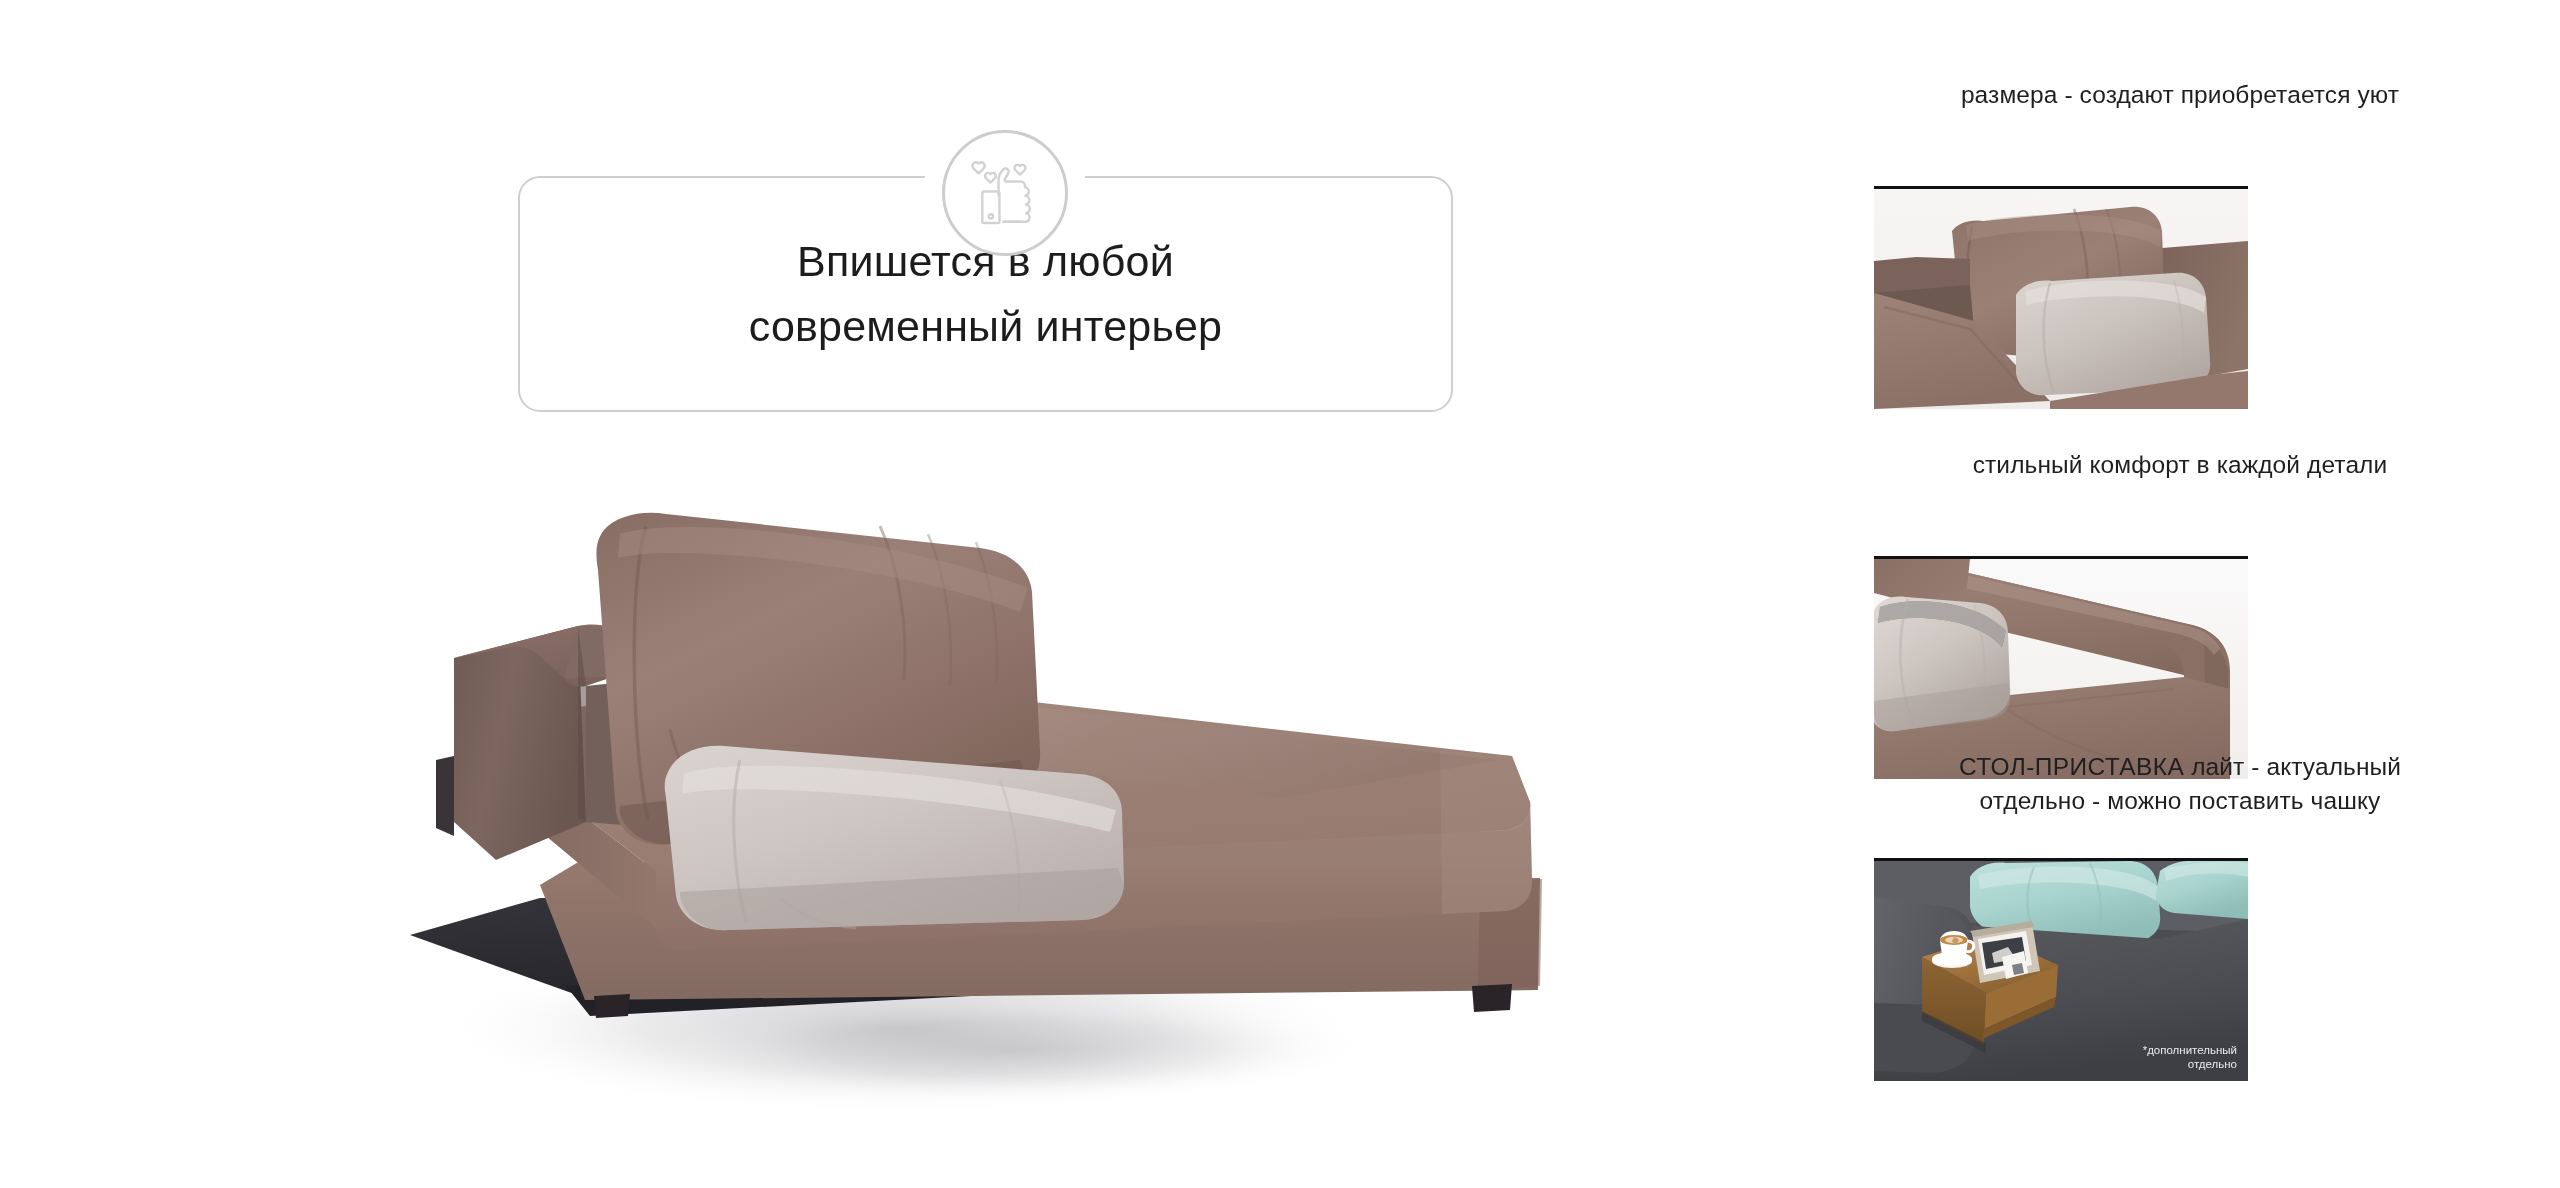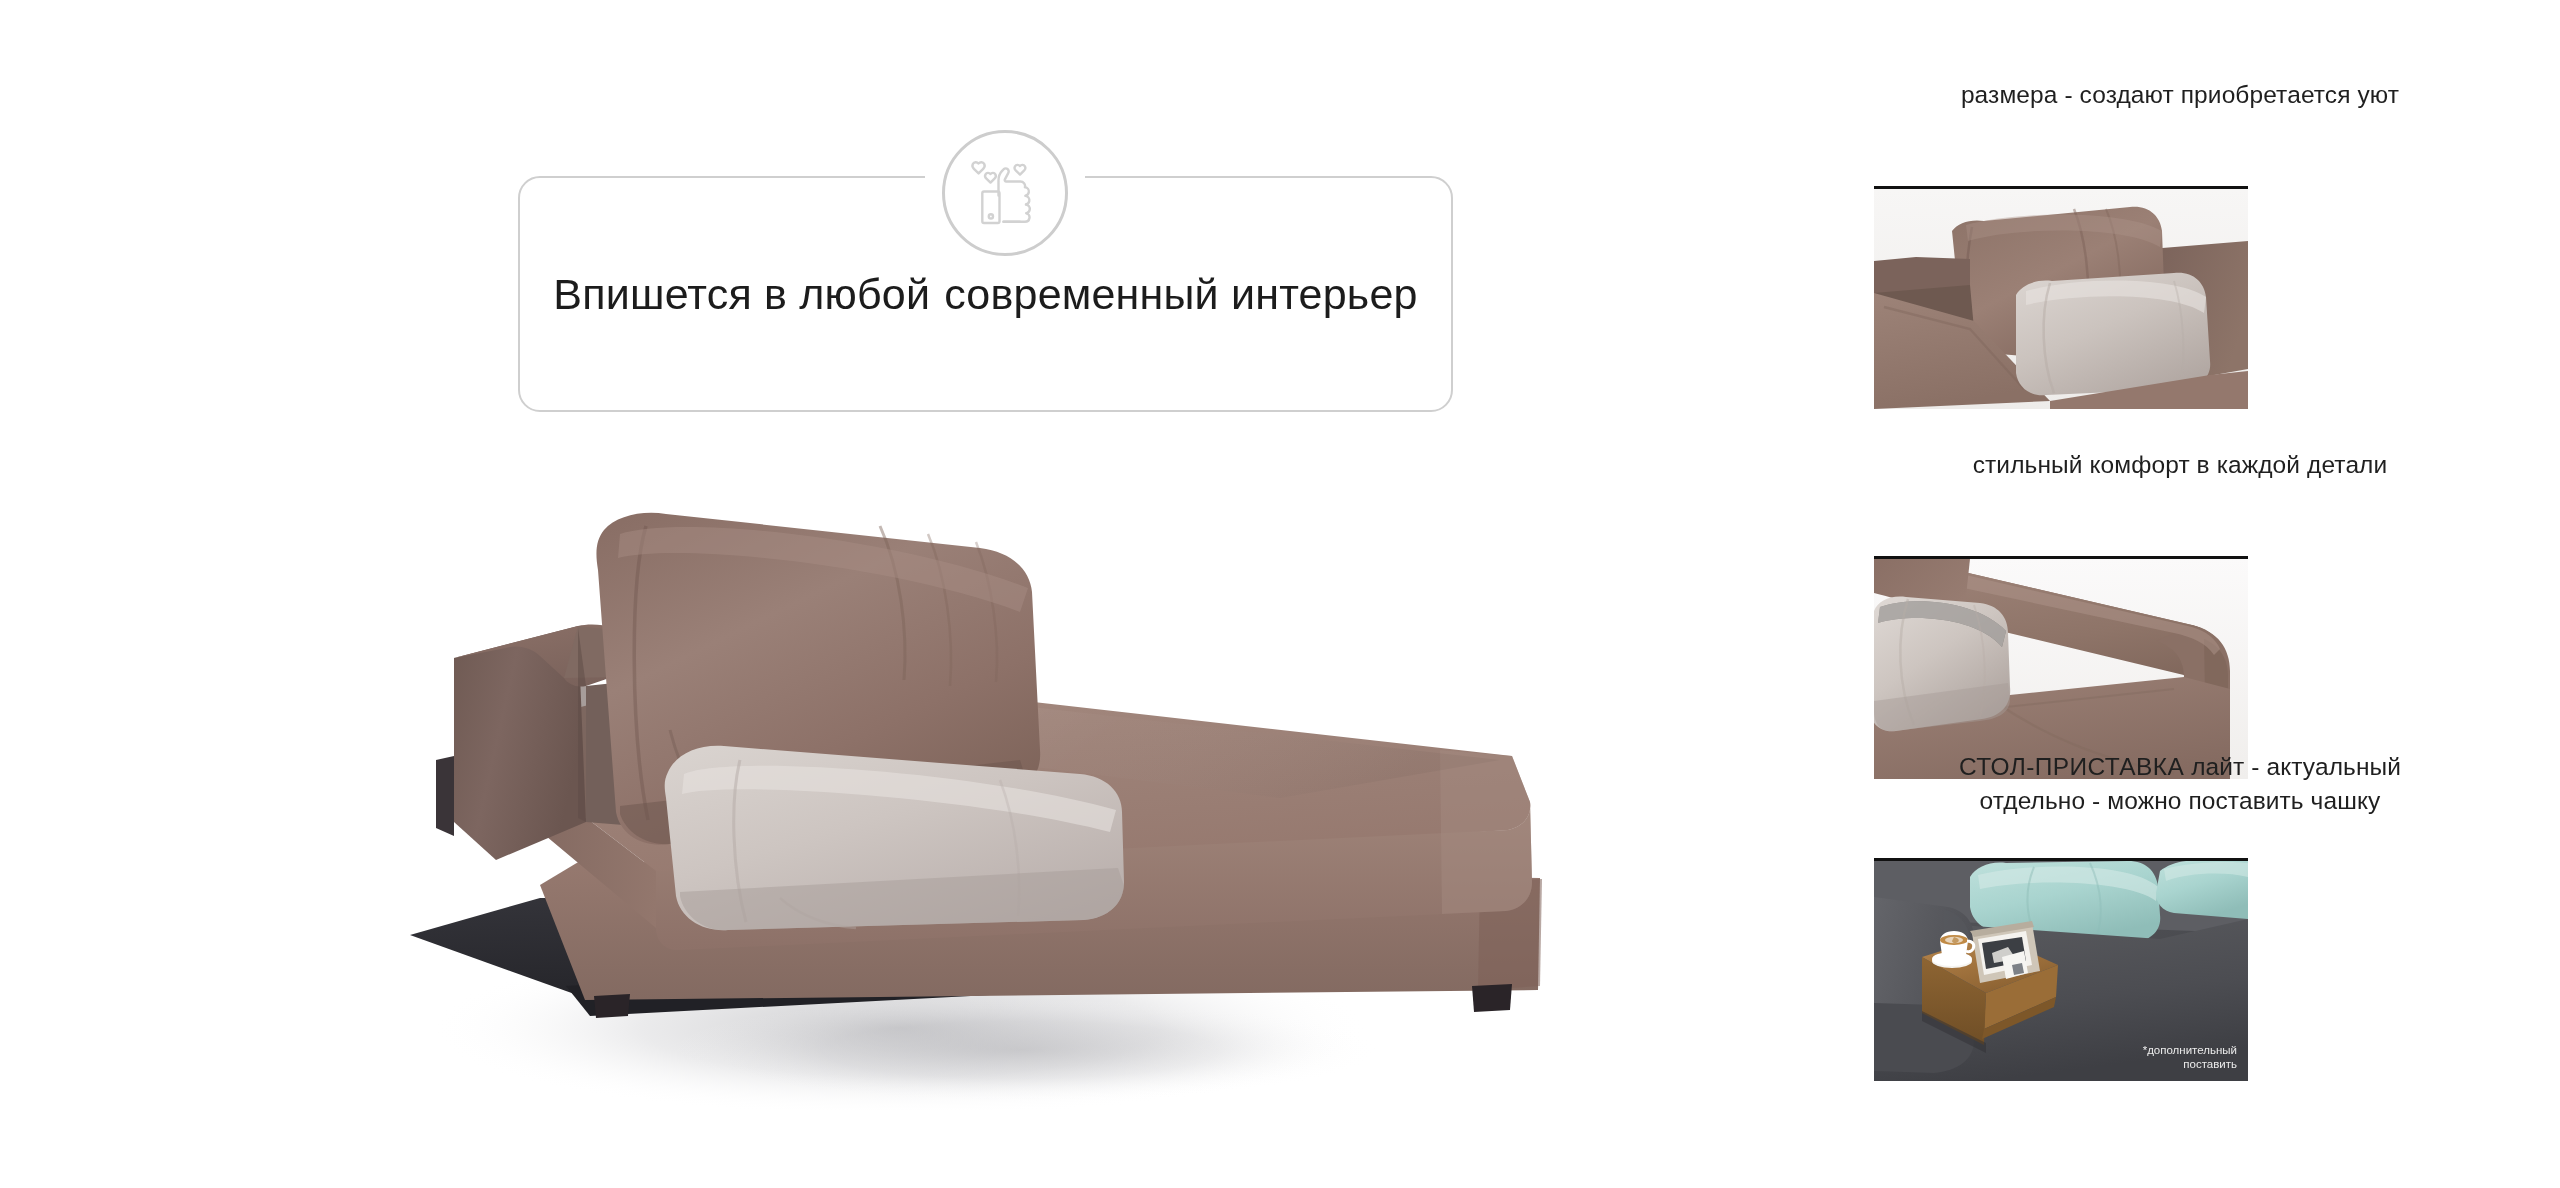--- a/index.html
+++ b/index.html
@@ -19,21 +19,21 @@
     border:2px solid #cfcfcf;border-radius:22px;box-sizing:border-box;
     background:#ffffff;
   }
   
   #badge-gap{
     position:absolute;left:925px;top:168px;width:160px;height:18px;
     background:#ffffff;
   }
   #headline-text{
     position:absolute;left:518px;top:176px;width:935px;height:236px;
-    display:flex;flex-direction:row;align-items:center;justify-content:center;
+    display:flex;flex-direction:column;align-items:center;justify-content:center;
     gap:14px;
     font-size:43px;color:#1c1c1c;font-weight:400;letter-spacing:.2px;
     line-height:1.18;text-align:right;
   }
   #headline-text .ln{display:block;}
 
   
   #badge{
     position:absolute;left:942px;top:130px;width:126px;height:126px;
     border-radius:50%;border:3px solid #cdcdcd;box-sizing:border-box;
@@ -455,19 +455,19 @@
           <ellipse cx="80" cy="79" rx="9" ry="3.2" fill="#e8d4ba"></ellipse>
           <path d="M80 76 C84 77 86 79 84 81 C82 83 78 82 78 80" fill="#c49a62"></path>
           <path d="M93 80 C99 80 101 84 99 88 C97 91 94 91 92 90" fill="none" stroke="#ffffff" stroke-width="3"></path>
 
           <path d="M48 150 L112 182 L112 192 L48 160 Z" fill="#2f3034" opacity="0.5"></path>
 
           <g></g>
         </svg>
         <div class="thumb-note">
           <span>*дополнительный</span>
-          <span>поставить</span>
+          <span>отдельно</span>
         </div>
       </div>
     </div>
   </div>
 
 </div>
 
 </body></html>

